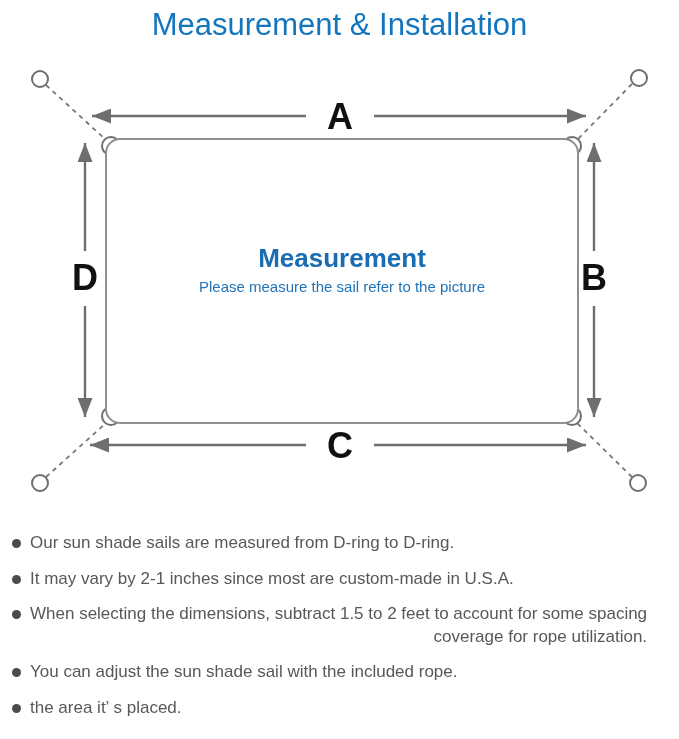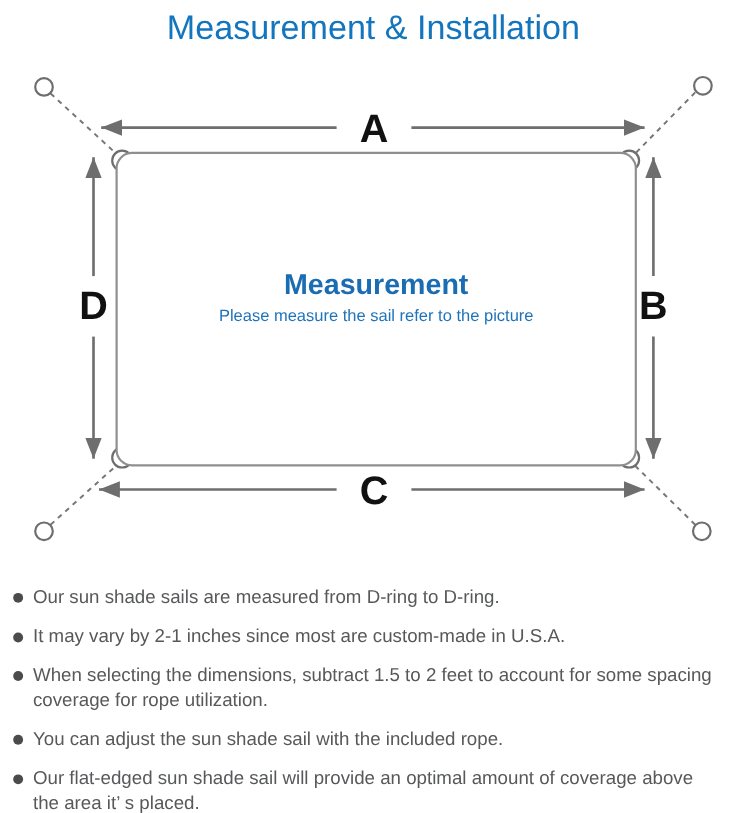--- a/index.html
+++ b/index.html
@@ -56,21 +56,21 @@
     line-height: 22.5px;
   }
   .bullet-dot {
     flex: 0 0 auto;
     width: 9px;
     height: 9px;
     border-radius: 50%;
     background: #4b4b4d;
     margin: 7px 9px 0 0;
   }
-  .note-text { max-width: 645px; }
+  .note-text { max-width: 645px; text-align: right; }
   .note-line { display: block; }
 </style>
 </head>
 <body>
 
 <div class="page">
 
   <div class="title">Measurement &amp; Installation</div>
 
   <svg class="diagram-svg" viewBox="0 44 679 476" xmlns="http://www.w3.org/2000/svg">
@@ -149,19 +149,18 @@
     </li>
     <li class="note-item">
       <span class="bullet-dot"></span>
       <div class="note-text">
         <span class="note-line">You can adjust the sun shade sail with the included rope.</span>
       </div>
     </li>
     <li class="note-item">
       <span class="bullet-dot"></span>
       <div class="note-text">
-        <span class="note-line">Our flat-edged sun shade sail will provide an optimal amount of coverage above</span>
         <span class="note-line">the area it’ s placed.</span>
       </div>
     </li>
   </ul>
 
 </div>
 
 </body></html>

